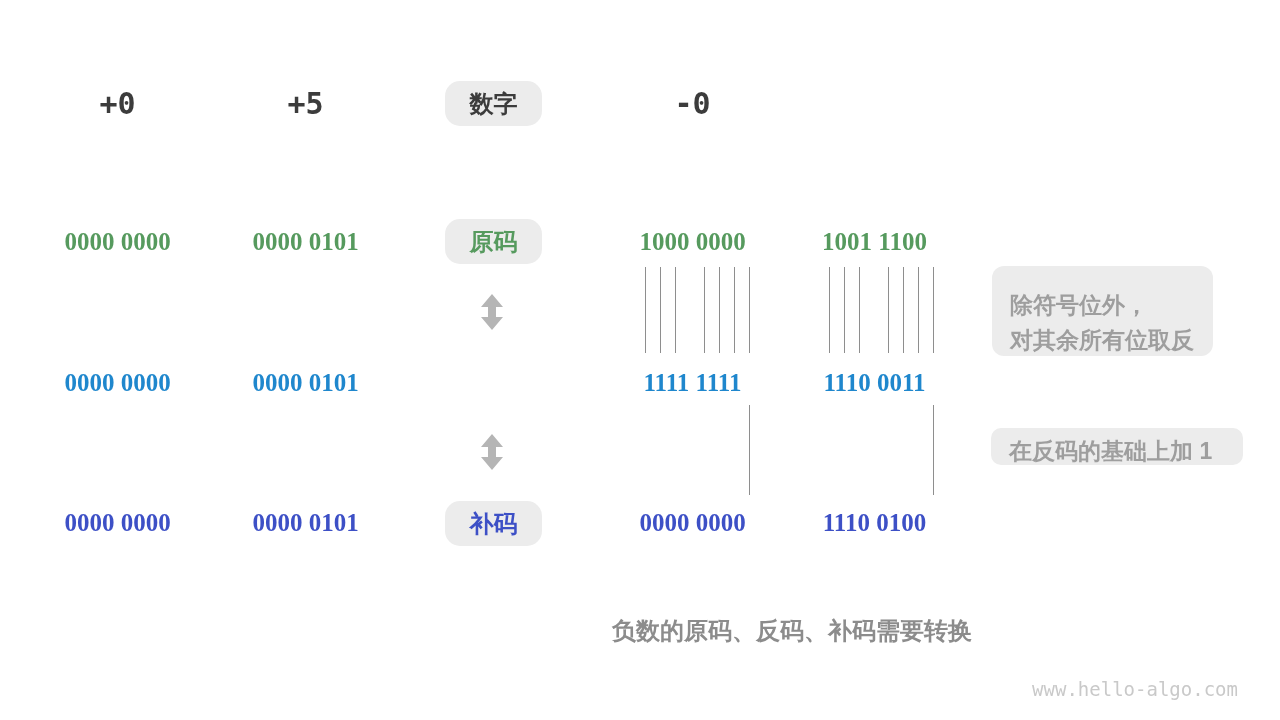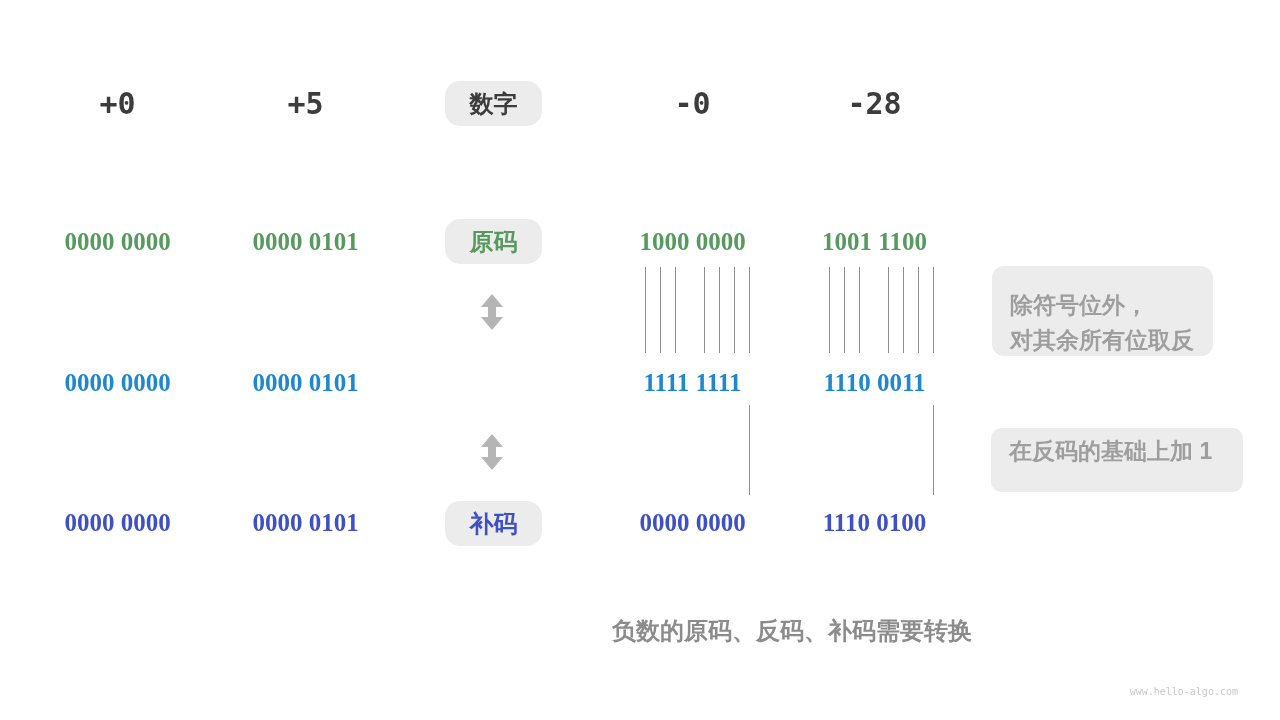--- a/index.html
+++ b/index.html
@@ -44,45 +44,44 @@
   
   .arrow{position:absolute;left:481px;width:22px;height:36px;}
   .arrow svg{display:block;}
   
   .note{
     position:absolute;background:var(--box-bg);border-radius:12px;
     color:var(--note-text);font-weight:bold;font-size:23px;
   }
   .note1{left:992px;top:266px;width:221px;height:90px;padding:22px 0 0 18px;
     box-sizing:border-box;line-height:35px;}
-  .note2{left:991px;top:428px;width:252px;height:64px;line-height:46px;
+  .note2{left:991px;top:428px;width:252px;height:37px;line-height:46px;
     padding-left:18px;box-sizing:border-box;border-radius:10px;white-space:pre;}
   
   .caption{
     position:absolute;top:617px;height:28px;line-height:28px;
     font-weight:bold;font-size:24px;color:var(--caption);
   }
   .cap-left{left:52px;}
   .cap-right{left:612px;}
   
   .watermark{
-    position:absolute;right:42px;top:678px;font-size:10px;
-    color:var(--watermark);font-family:"DejaVu Sans Mono",monospace;margin-top:8px;
+    position:absolute;right:42px;top:678px;font-size:19px;
+    color:var(--watermark);font-family:"DejaVu Sans Mono",monospace;
   }
 </style>
 </head>
 <body>
 
 <div class="canvas">
 
   <div class="num col1">+0</div>
   <div class="num col2">+5</div>
   <div class="chip chip-num">数字</div>
   <div class="num col3">-0</div>
-  <div class="num col4">-28</div>
 
   <div class="bin r-sign col1">0000 0000</div>
   <div class="bin r-sign col2">0000 0101</div>
   <div class="chip chip-sign">原码</div>
   <div class="bin r-sign col3">1000 0000</div>
   <div class="bin r-sign col4">1001 1100</div>
 
   <div class="vline vg" style="left:645px"></div>
   <div class="vline vg" style="left:660px"></div>
   <div class="vline vg" style="left:675px"></div>

